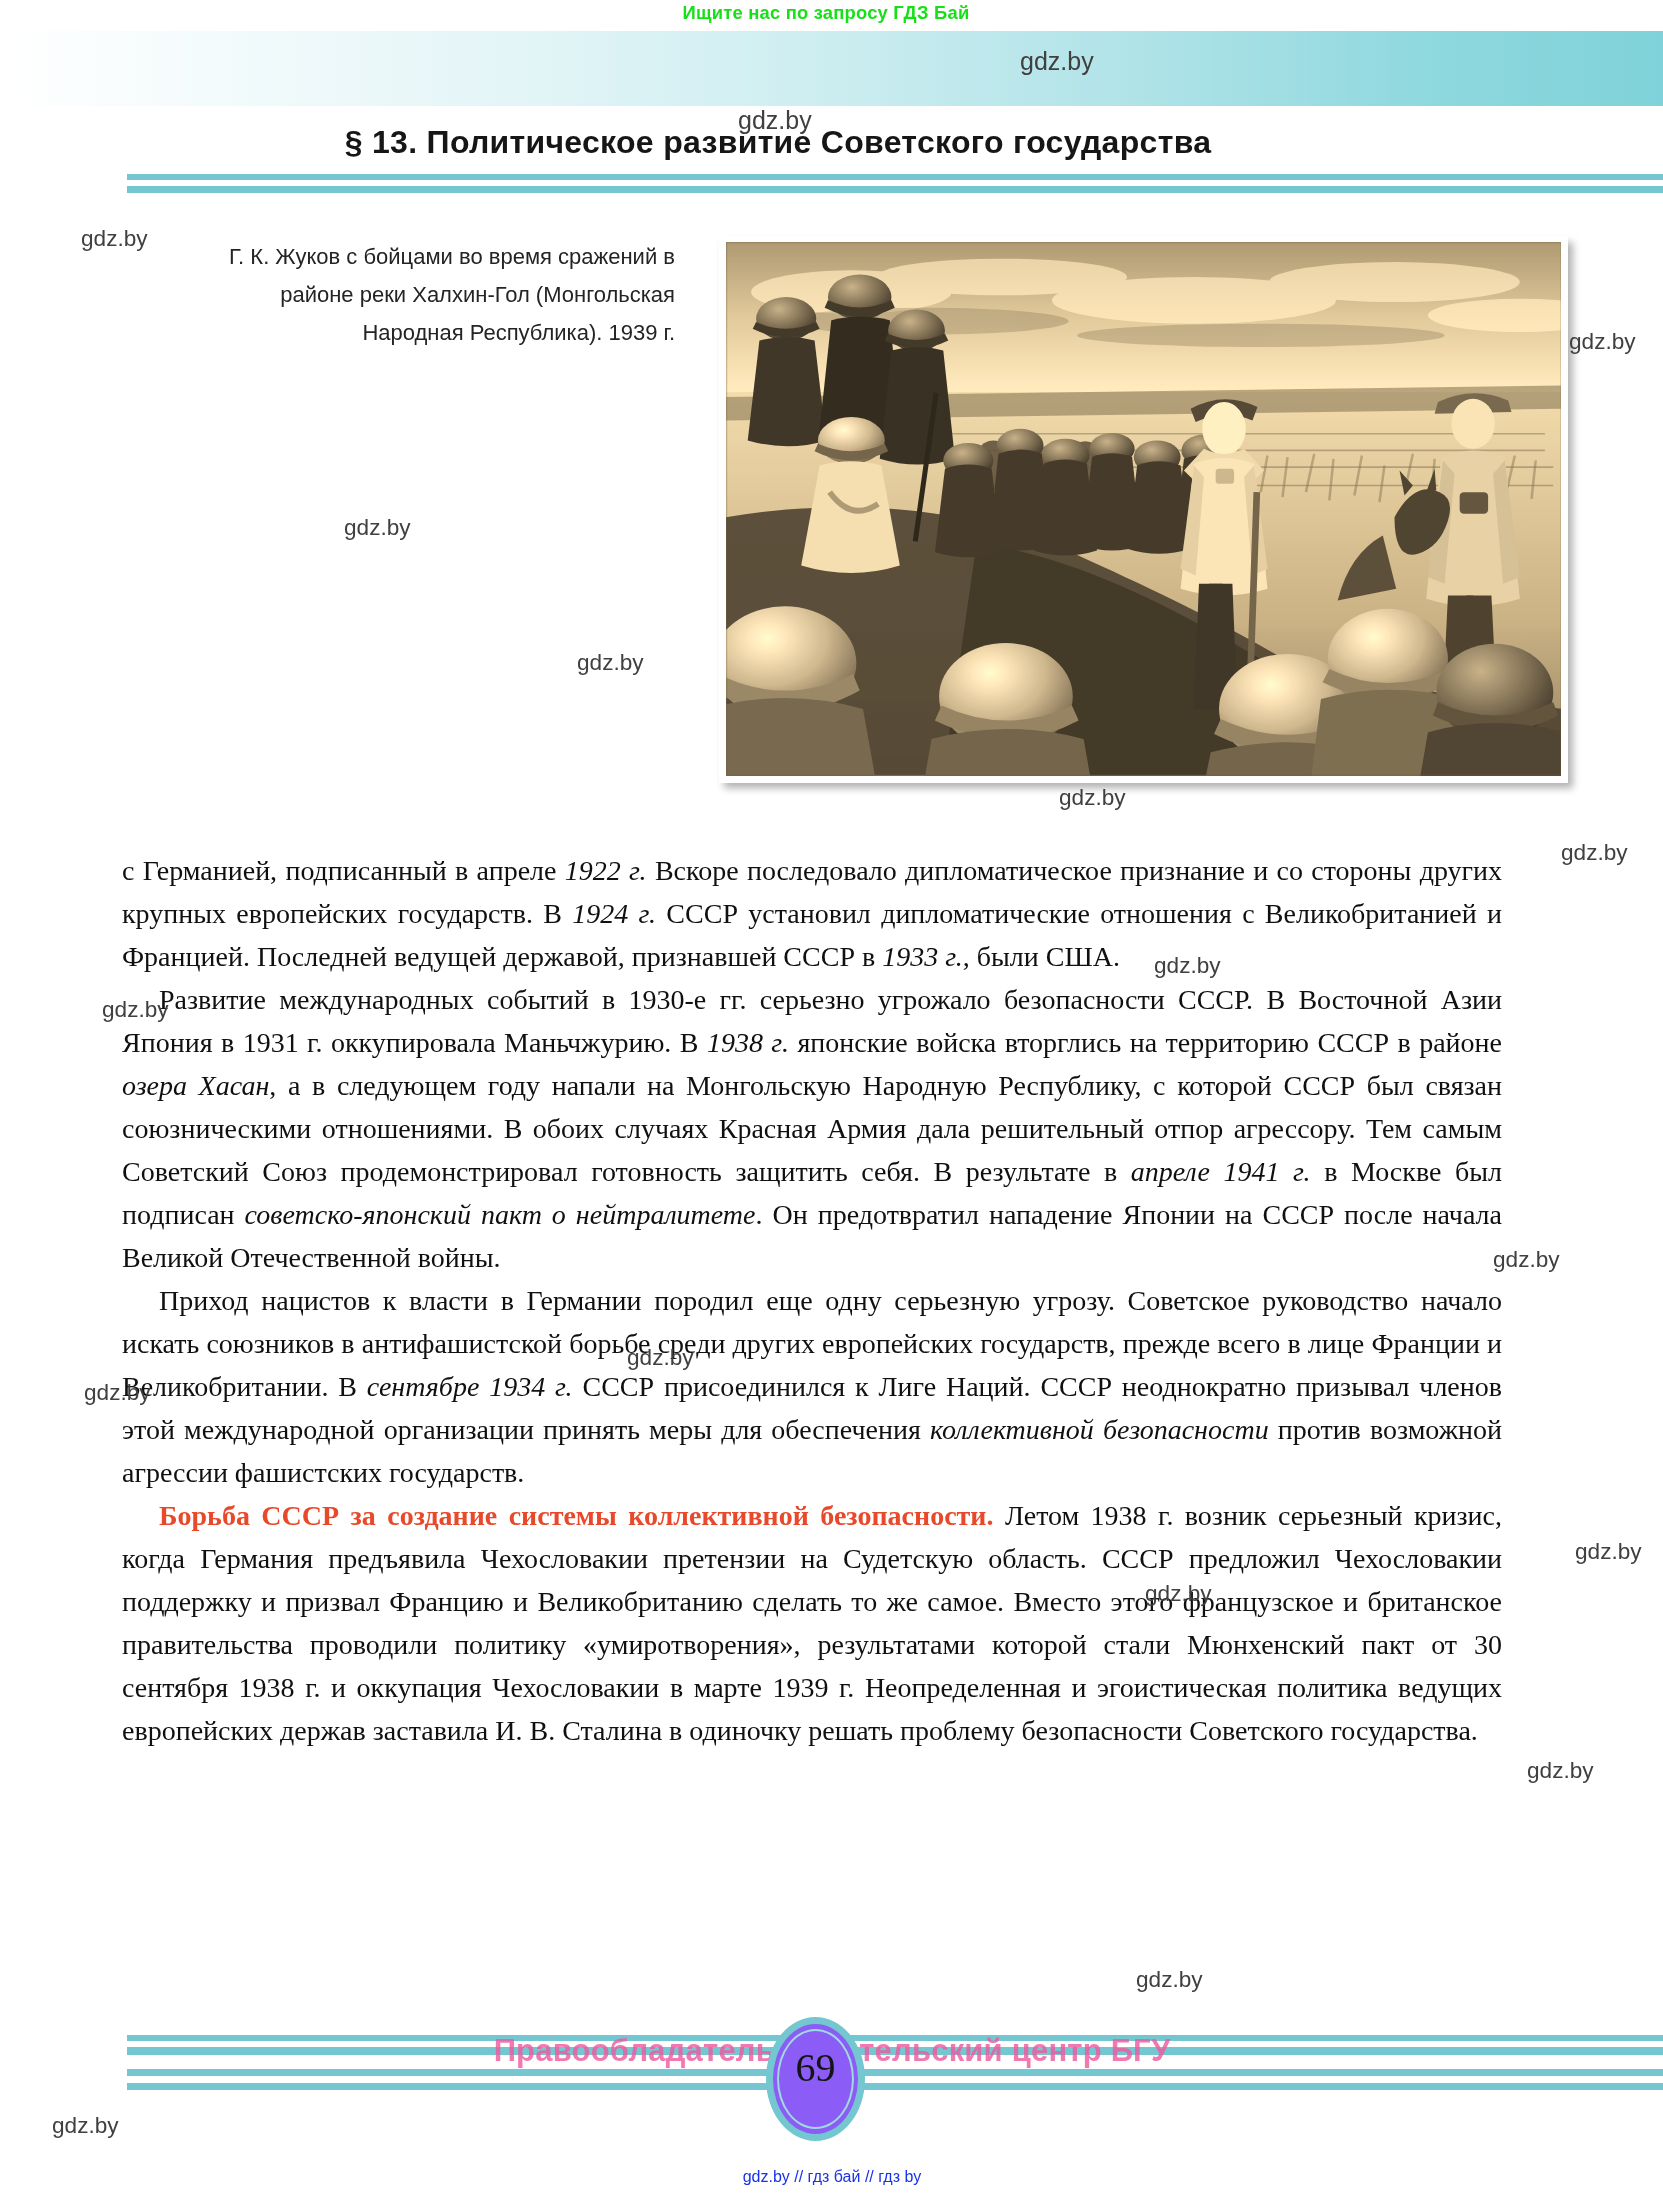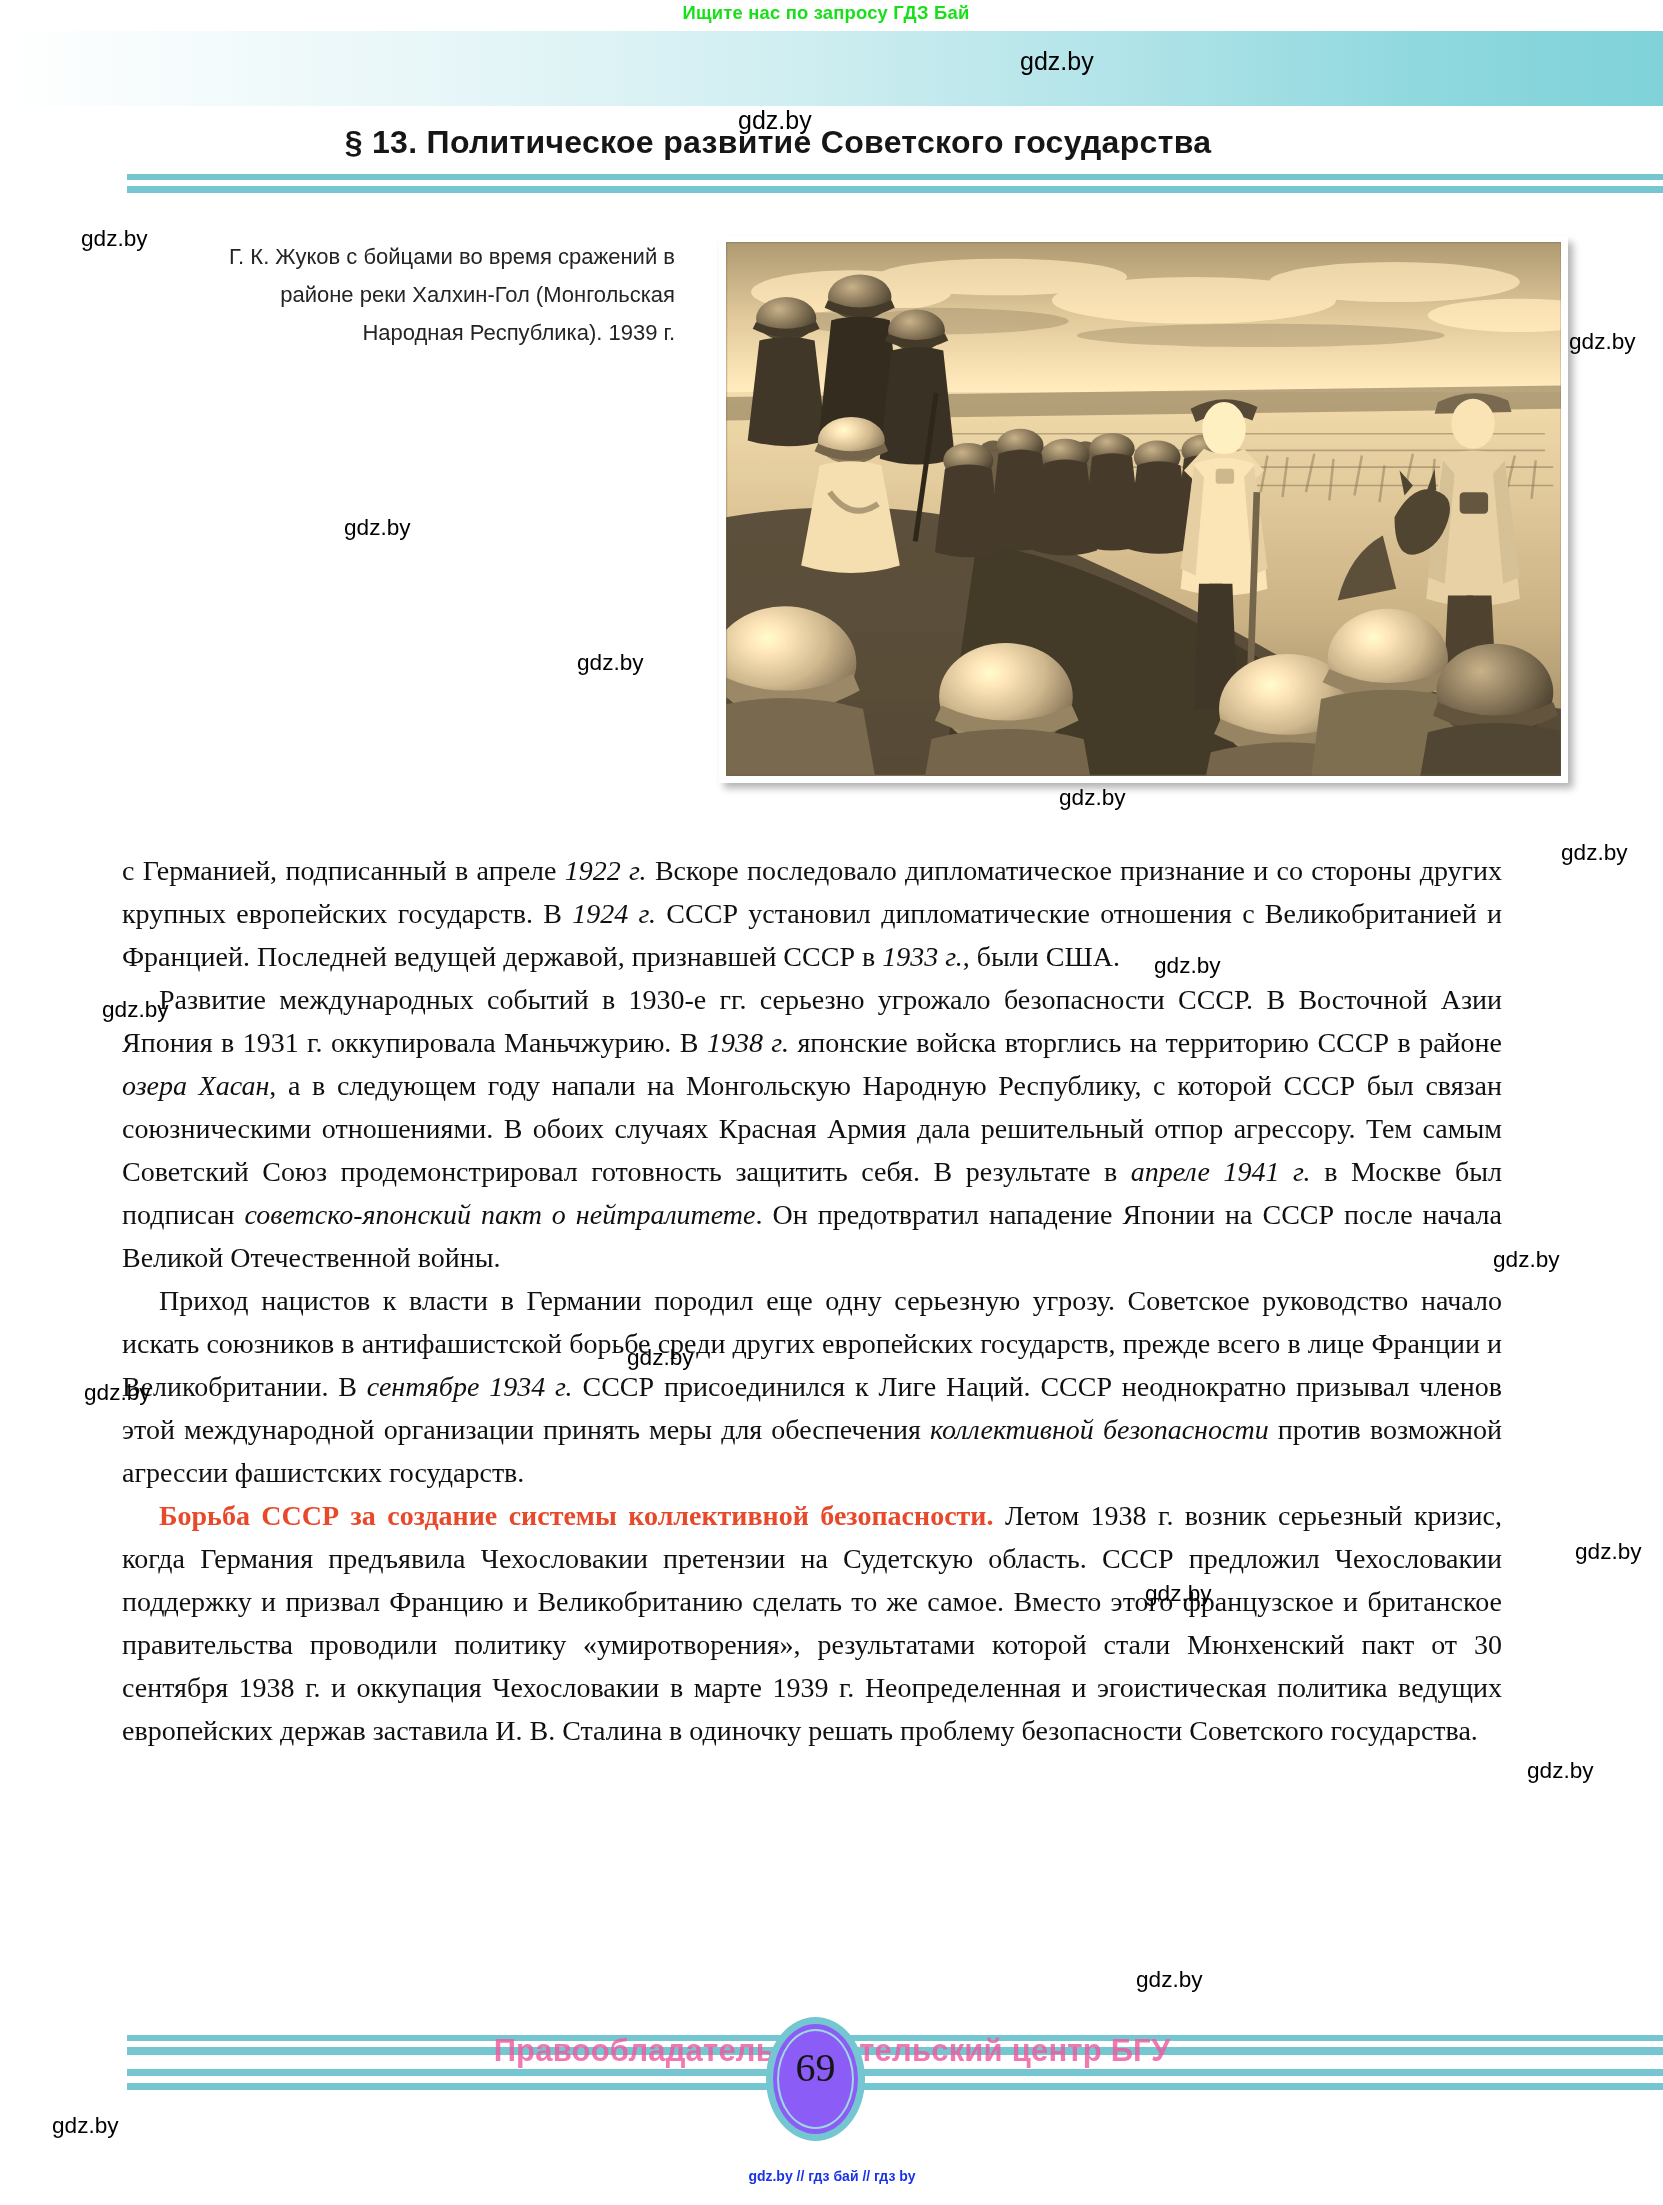--- a/index.html
+++ b/index.html
@@ -106,28 +106,28 @@
     text-align:center;
     font-family:"Liberation Sans", sans-serif;
     font-size:31px;font-weight:bold;color:#ef5ba0;
     opacity:.82;
     letter-spacing:0.2px;
   }
   .footer-links{
     position:absolute;left:0;top:2168px;width:1664px;
     text-align:center;
     font-family:"Liberation Sans", sans-serif;
-    font-size:14px;font-weight:700;color:#1833e8;
+    font-size:16px;font-weight:400;color:#1833e8;
   }
 
   
   .wm{
     position:absolute;
     font-family:"Liberation Sans", sans-serif;
-    font-size:21px;color:#000000;
+    font-size:21px;color:#404040;
     white-space:nowrap;
   }
 </style>
 </head>
 <body>
 
 <div class="page">
 
   <div class="promo">Ищите нас по запросу ГДЗ Бай</div>
 

